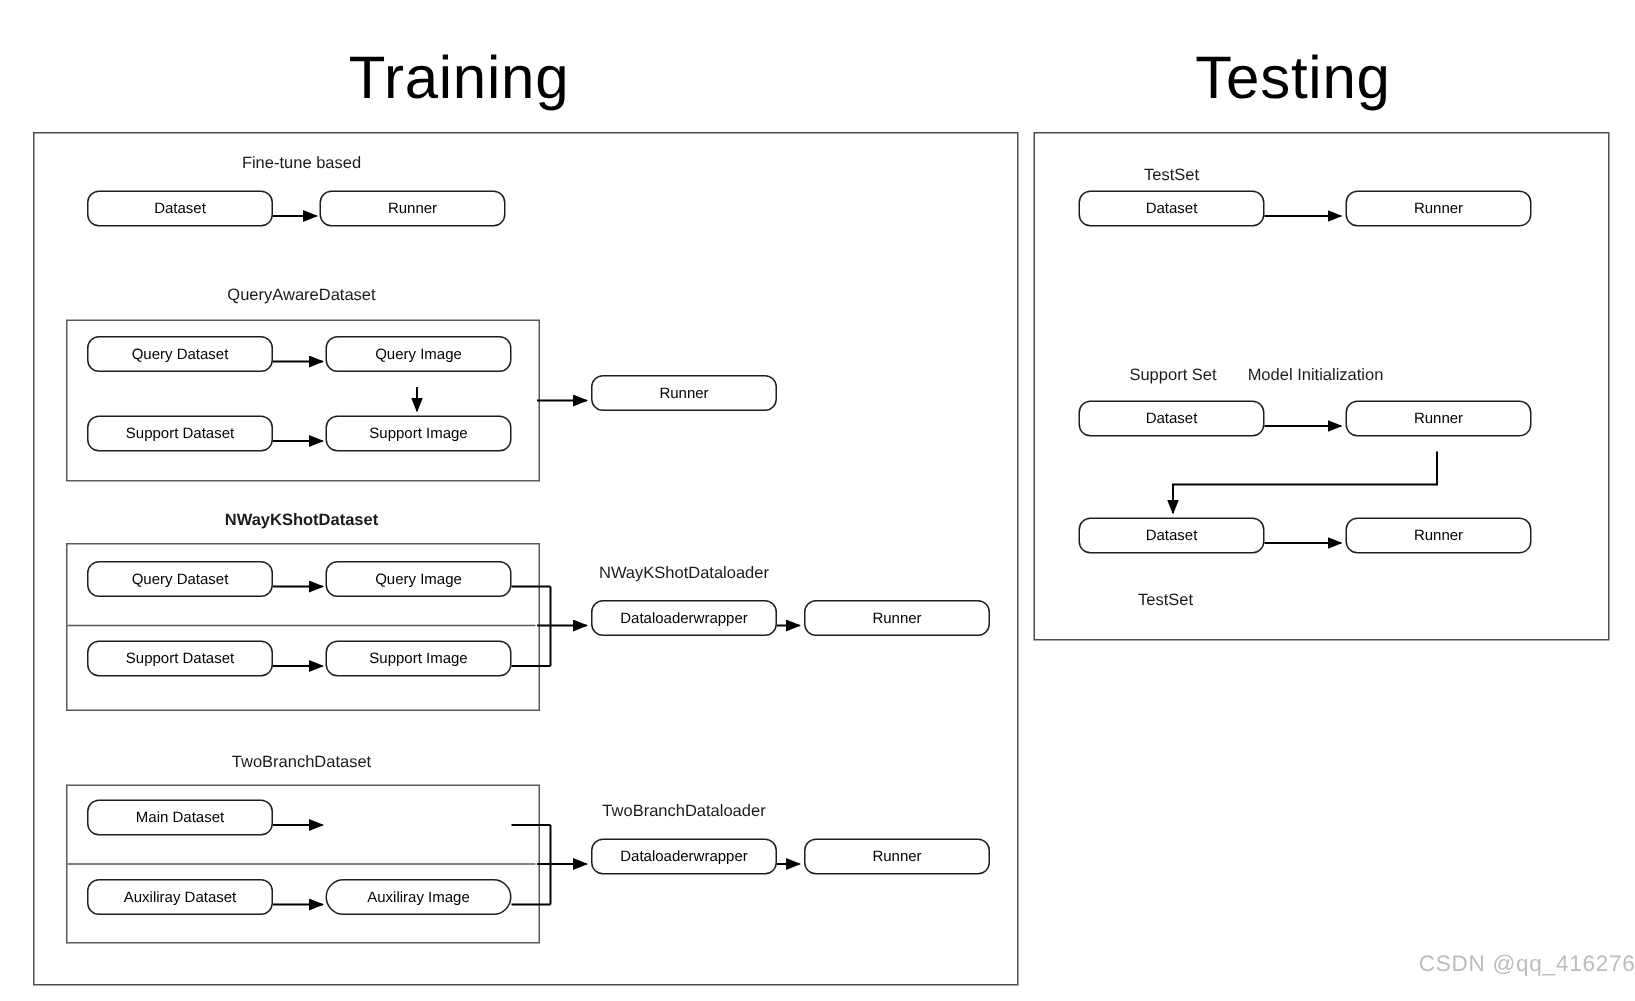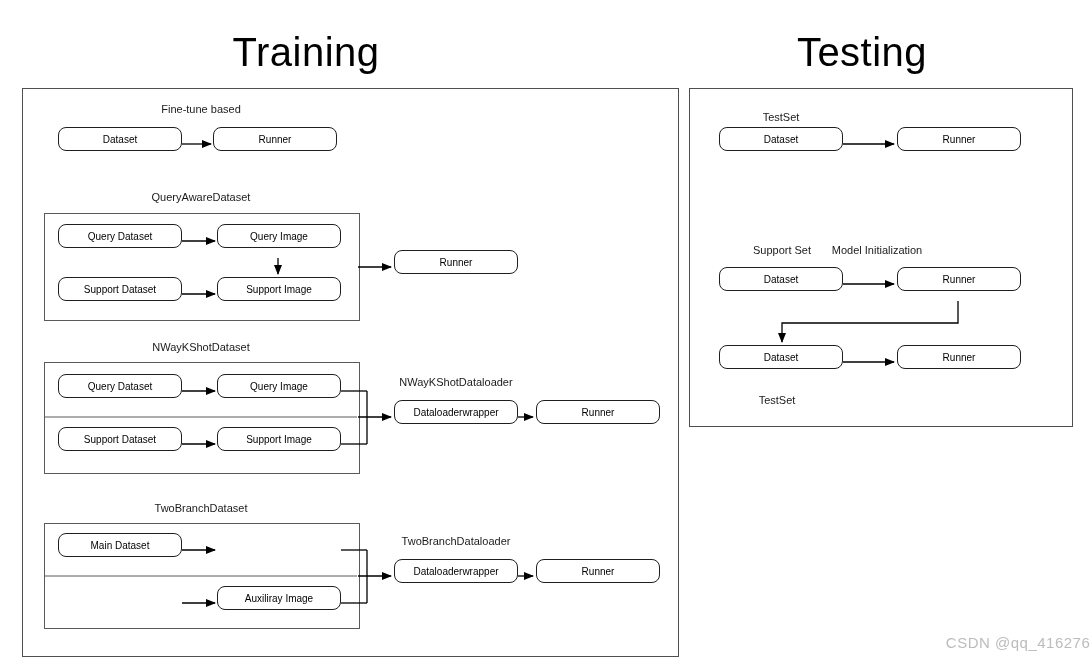--- a/index.html
+++ b/index.html
@@ -52,34 +52,35 @@
   <div class="node" style="left:213px;top:127px;">Runner</div>
 
   <div class="diagram-label" style="left:101px;top:191px;">QueryAwareDataset</div>
   <div class="section-box" style="left:44px;top:213px;width:314px;height:106px;"></div>
   <div class="node" style="left:58px;top:224px;">Query Dataset</div>
   <div class="node" style="left:217px;top:224px;">Query Image</div>
   <div class="node" style="left:58px;top:277px;">Support Dataset</div>
   <div class="node" style="left:217px;top:277px;">Support Image</div>
   <div class="node" style="left:394px;top:250px;">Runner</div>
 
-  <div class="diagram-label" style="left:101px;top:341px;">NWayKShotDataset</div>
+  <div class="diagram-label" style="left:101px;top:341px;font-weight:bold;">NWayKShotDataset</div>
   <div class="section-box" style="left:44px;top:362px;width:314px;height:110px;"></div>
   <div class="node" style="left:58px;top:374px;">Query Dataset</div>
   <div class="node" style="left:217px;top:374px;">Query Image</div>
   <div class="node" style="left:58px;top:427px;">Support Dataset</div>
   <div class="node" style="left:217px;top:427px;">Support Image</div>
   <div class="diagram-label" style="left:356px;top:376px;">NWayKShotDataloader</div>
   <div class="node" style="left:394px;top:400px;">Dataloaderwrapper</div>
   <div class="node" style="left:536px;top:400px;">Runner</div>
 
   <div class="diagram-label" style="left:101px;top:502px;">TwoBranchDataset</div>
   <div class="section-box" style="left:44px;top:523px;width:314px;height:104px;"></div>
   <div class="node" style="left:58px;top:533px;">Main Dataset</div>
-  <div class="node" style="left:217px;top:586px;">Auxiliray Image</div>
+  <div class="node" style="left:58px;top:586px;">Auxiliray Dataset</div>
+  <div class="node" style="left:217px;top:586px;border-radius:15px;">Auxiliray Image</div>
   <div class="diagram-label" style="left:356px;top:535px;">TwoBranchDataloader</div>
   <div class="node" style="left:394px;top:559px;">Dataloaderwrapper</div>
   <div class="node" style="left:536px;top:559px;">Runner</div>
 
   <div class="diagram-label" style="left:681px;top:111px;">TestSet</div>
   <div class="node" style="left:719px;top:127px;">Dataset</div>
   <div class="node" style="left:897px;top:127px;">Runner</div>
 
   <div class="diagram-label" style="left:682px;top:244px;">Support Set</div>
   <div class="diagram-label" style="left:777px;top:244px;">Model Initialization</div>

